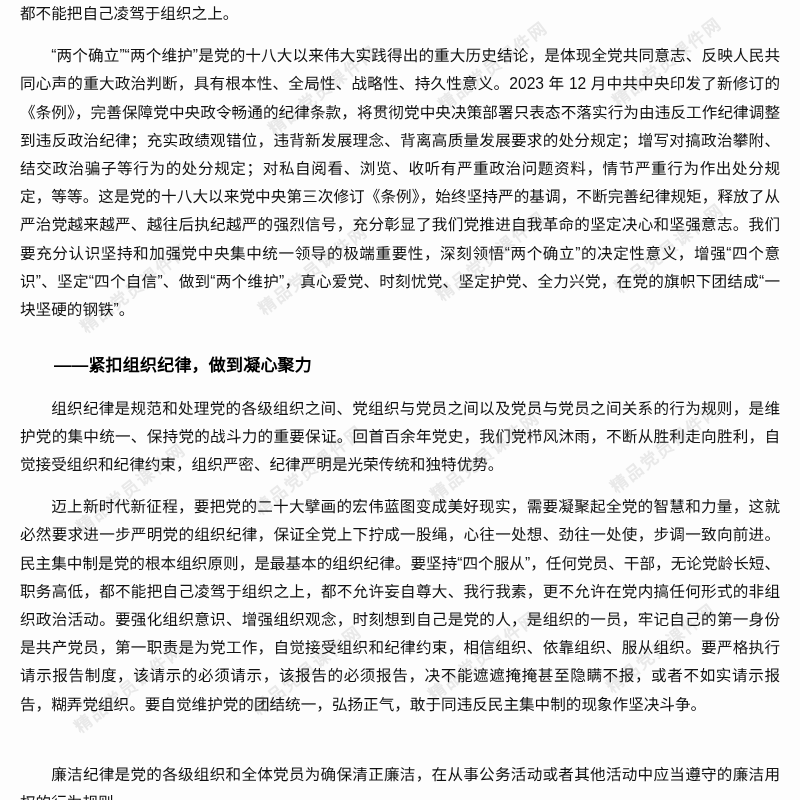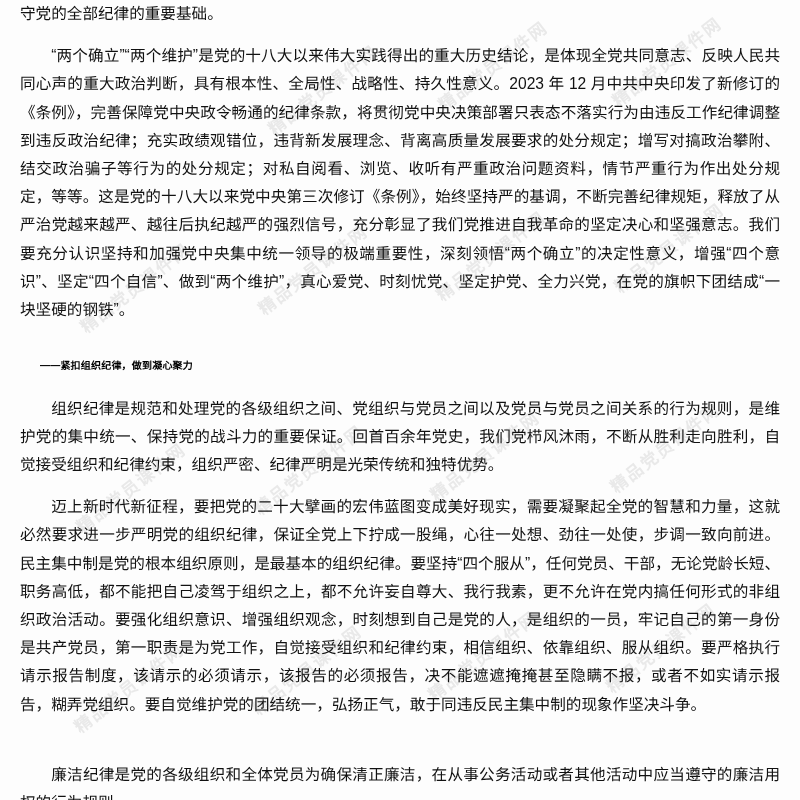--- a/index.html
+++ b/index.html
@@ -55,21 +55,21 @@
     text-justify: inter-ideograph;
     text-indent: 2em;
     font-family: "Liberation Sans", "DejaVu Sans", sans-serif;
     word-break: break-all;
   }
   .para.no-indent {
     text-indent: 0;
   }
   .heading {
     margin: 0;
-    font-size: 10px;
+    font-size: 17px;
     line-height: 28.2px;
     color: #000000;
     font-weight: 700;
     text-indent: 2em;
     letter-spacing: 0.2px;
     font-family: "Liberation Sans", "DejaVu Sans", sans-serif;
   }
   .spacer-line {
     height: 28.2px;
   }
@@ -95,21 +95,21 @@
       <span class="wm" style="left: 424px; top: 486px; color: rgb(233, 233, 233);">精品党员课件网</span>
       <span class="wm" style="left: 604px; top: 478px; color: rgb(233, 233, 233);">精品党员课件网</span>
       <span class="wm" style="left: 68px; top: 718px; color: rgb(233, 233, 233);">精品党员课件网</span>
       <span class="wm" style="left: 246px; top: 700px; color: rgb(233, 233, 233);">精品党员课件网</span>
       <span class="wm" style="left: 422px; top: 686px; color: rgb(233, 233, 233);">精品党员课件网</span>
       <span class="wm" style="left: 600px; top: 678px; color: rgb(233, 233, 233);">精品党员课件网</span>
     </div>
 
   <div id="content">
 
-    <p class="para no-indent">守党的全部纪律的重要基础。</p>
+    <p class="para no-indent">都不能把自己凌驾于组织之上。</p>
 
     <div class="spacer-half"></div>
 
     <p class="para">“两个确立”“两个维护”是党的十八大以来伟大实践得出的重大历史结论，是体现全党共同意志、反映人民共同心声的重大政治判断，具有根本性、全局性、战略性、持久性意义。2023 年 12 月中共中央印发了新修订的《条例》，完善保障党中央政令畅通的纪律条款，将贯彻党中央决策部署只表态不落实行为由违反工作纪律调整到违反政治纪律；充实政绩观错位，违背新发展理念、背离高质量发展要求的处分规定；增写对搞政治攀附、结交政治骗子等行为的处分规定；对私自阅看、浏览、收听有严重政治问题资料，情节严重行为作出处分规定，等等。这是党的十八大以来党中央第三次修订《条例》，始终坚持严的基调，不断完善纪律规矩，释放了从严治党越来越严、越往后执纪越严的强烈信号，充分彰显了我们党推进自我革命的坚定决心和坚强意志。我们要充分认识坚持和加强党中央集中统一领导的极端重要性，深刻领悟“两个确立”的决定性意义，增强“四个意识”、坚定“四个自信”、做到“两个维护”，真心爱党、时刻忧党、坚定护党、全力兴党，在党的旗帜下团结成“一块坚硬的钢铁”。</p>
 
     <div class="spacer-line"></div>
 
     <h2 class="heading">——紧扣组织纪律，做到凝心聚力</h2>
 
     <div class="spacer-half"></div>

